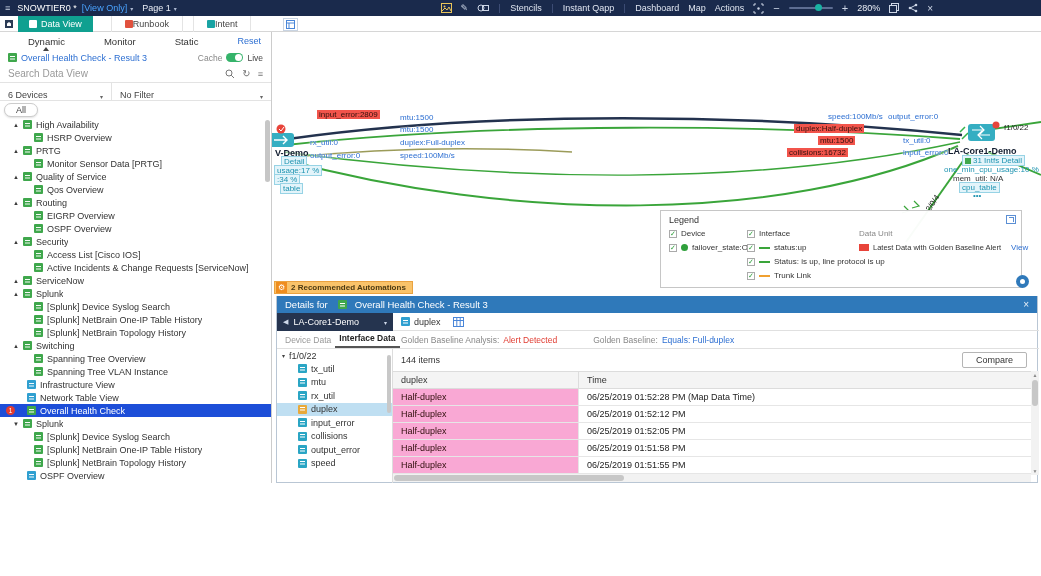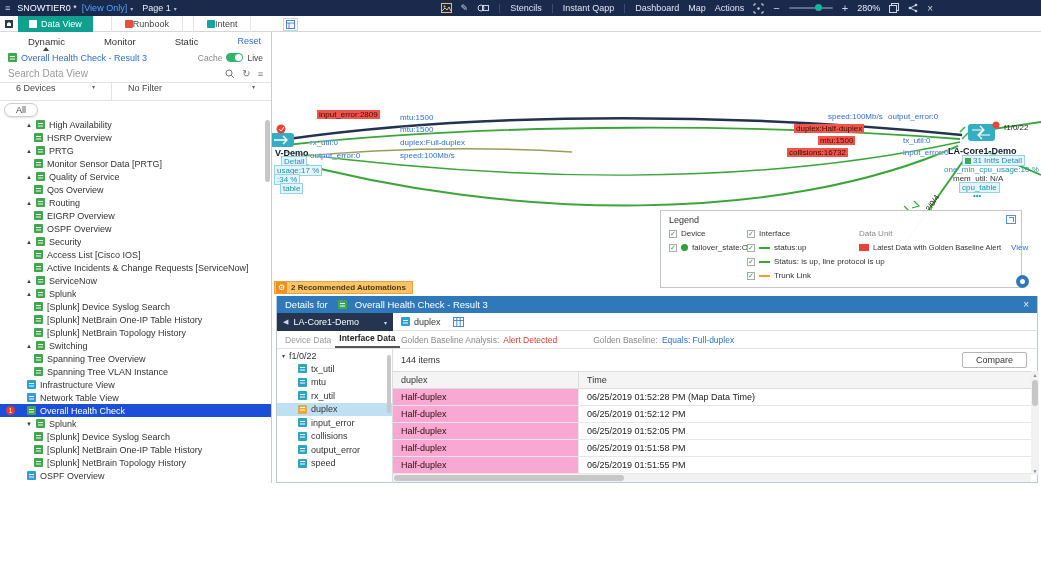--- a/index.html
+++ b/index.html
@@ -44,29 +44,29 @@
 .gicon::after{content:"";position:absolute;left:2px;top:2.5px;width:5px;height:1px;background:#fff;box-shadow:0 2.5px 0 #fff}
 .sb-result-title{color:#2d6fd2;font-size:9px;white-space:nowrap;overflow:hidden;cursor:pointer}
 .sb-cache{margin-left:auto;color:#888;font-size:8.5px}
 .toggle{width:17px;height:9px;border-radius:5px;background:#35b36a;margin:0 4px;position:relative;cursor:pointer;flex:none}
 .toggle .tknob{position:absolute;right:1px;top:1px;width:7px;height:7px;border-radius:50%;background:#fff}
 .sb-live{color:#444;font-size:8.5px}
 .sb-search{height:18px;display:flex;align-items:center;padding:0 8px;border-bottom:1px solid #e3e3e3;flex:none}
 .sb-search-text{color:#999;font-size:10px;cursor:text}
 .sb-search-icons{margin-left:auto;display:flex;align-items:center;gap:7px}
 .sb-drops{height:18px;display:flex;border-bottom:1px solid #e3e3e3;flex:none}
-.sb-drop{display:flex;align-items:flex-start;padding:0 16px;color:#444;cursor:pointer}
+.sb-drop{display:flex;align-items:flex-end;padding:0 8px;color:#444;cursor:pointer}
 .sb-drop.first{width:112px;border-right:1px solid #e3e3e3}
 .sb-drop.second{flex:1}
 .sb-drop .dcaret{margin-left:auto;font-size:6px;color:#666}
 .sb-chips{height:17px;display:flex;align-items:center;padding:0 4px;flex:none}
 .chip-all{border:1px solid #ccc;border-radius:8px;padding:1px 11px;font-size:9px;color:#444;background:#fff;box-shadow:0 1px 2px rgba(0,0,0,.12);cursor:pointer}
 #tree{flex:1;overflow:hidden;position:relative}
 .trow{display:flex;align-items:center;height:13px;padding-left:34px;position:relative;cursor:pointer;white-space:nowrap}
-.trow.group,.trow.group2{padding-left:26px}
+.trow.group,.trow.group2{padding-left:13px}
 .trow.view{padding-left:27px}
 .trow.selected{padding-left:27px;background:#1d4ed8;color:#fff}
 .arr{font-size:6px;color:#3a3a3a;margin-right:4px}
 .ticon{width:9px;height:9px;border-radius:1px;margin-right:4px;flex:none;position:relative}
 .ticon.grn{background:#3fa74c}
 .ticon.teal{background:#2f9fd0}
 .ticon::after{content:"";position:absolute;left:2px;top:2.5px;width:5px;height:1px;background:rgba(255,255,255,.95);box-shadow:0 2.5px 0 rgba(255,255,255,.95)}
 .tbadge{position:absolute;left:6px;top:2px;width:9px;height:9px;border-radius:50%;background:#e23b30;color:#fff;font-size:6.5px;display:flex;align-items:center;justify-content:center}
 .tlbl{font-size:9px;overflow:hidden;text-overflow:ellipsis}
 #tree-scroll{position:absolute;right:1px;top:2px;width:5px;height:62px;border-radius:3px;background:#c6c6c6;cursor:pointer}

